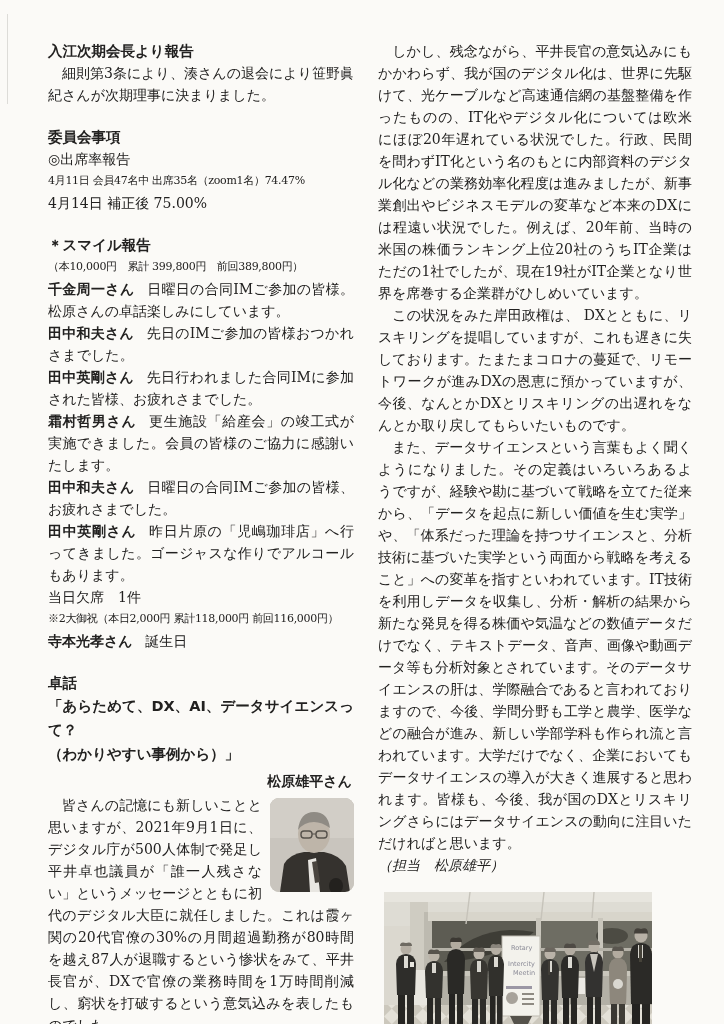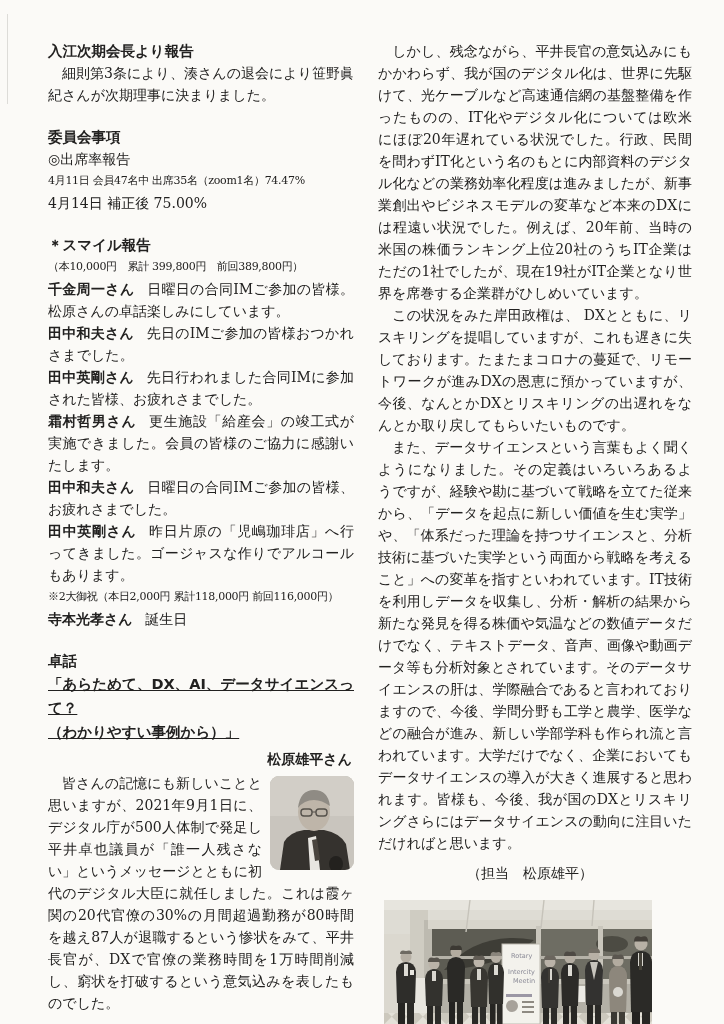--- a/index.html
+++ b/index.html
@@ -13,27 +13,27 @@
   .page{position:relative;width:724px;height:1024px;}
   .scan-line{position:absolute;left:7px;top:14px;width:1px;height:90px;background:#dddcd8;}
   .col{position:absolute;top:40px;font-size:14px;line-height:22px;text-align:justify;}
   .col-left{left:48px;width:306px;}
   .col-right{left:378px;width:314px;}
   p{margin:0;}
   .heading{font-family:"DejaVu Sans","Liberation Sans",sans-serif;font-weight:700;font-size:14.5px;}
   .sect{margin-top:20px;}
   .entry-name{font-family:"DejaVu Sans","Liberation Sans",sans-serif;font-weight:700;margin-right:0.9em;}
   .tight{font-size:11px;letter-spacing:-0.3px;white-space:nowrap;}
-  .takuwa-title{font-family:"DejaVu Sans","Liberation Sans",sans-serif;font-weight:600;font-size:14.5px;line-height:24px;text-decoration:underline;}
+  .takuwa-title{font-family:"DejaVu Sans","Liberation Sans",sans-serif;font-weight:600;font-size:14.5px;line-height:24px;}
   .speaker{font-family:"DejaVu Sans","Liberation Sans",sans-serif;font-weight:700;text-align:right;margin:4px 2px 2px 0;}
   .portrait{
     float:right;width:84px;height:94px;margin:4px 0 4px 8px;
     border-radius:9px;overflow:hidden;background:#c9c5be;
   }
-  .signoff{text-align:center;padding-right:10px;margin-top:8px;}
+  .signoff{text-align:left;padding-right:10px;margin-top:0;font-style:italic;}
   .photo-wrap{margin-top:16px;width:268px;margin-left:6px;}
   .photo-frame{width:268px;height:146px;background:#e8e6df;overflow:hidden;}
 </style>
 </head>
 <body>
 
 <div class="page">
   <div class="scan-line"></div>
 
   <div class="col col-left">
@@ -49,20 +49,21 @@
 
     <div class="sect">
       <p class="heading">＊スマイル報告</p>
       <p class="tight">（本10,000円　累計 399,800円　前回389,800円）</p>
       <p><span class="entry-name">千金周一さん</span><span>日曜日の合同IMご参加の皆様。松原さんの卓話楽しみにしています。</span></p>
       <p><span class="entry-name">田中和夫さん</span><span>先日のIMご参加の皆様おつかれさまでした。</span></p>
       <p><span class="entry-name">田中英剛さん</span><span>先日行われました合同IMに参加された皆様、お疲れさまでした。</span></p>
       <p><span class="entry-name">霜村哲男さん</span><span>更生施設「給産会」の竣工式が実施できました。会員の皆様のご協力に感謝いたします。</span></p>
       <p><span class="entry-name">田中和夫さん</span><span>日曜日の合同IMご参加の皆様、お疲れさまでした。</span></p>
       <p><span class="entry-name">田中英剛さん</span><span>昨日片原の「児嶋珈琲店」へ行ってきました。ゴージャスな作りでアルコールもあります。</span></p>
+      <p>当日欠席　1件</p>
       <p class="tight">※2大御祝（本日2,000円 累計118,000円 前回116,000円）</p>
       <p><span class="entry-name">寺本光孝さん</span><span>誕生日</span></p>
     </div>
 
     <div class="sect">
       <p class="heading">卓話</p>
       <p class="takuwa-title">「あらためて、DX、AI、データサイエンスって？</p>
       <p class="takuwa-title">（わかりやすい事例から）」</p>
       <p class="speaker">松原雄平さん</p>
 

